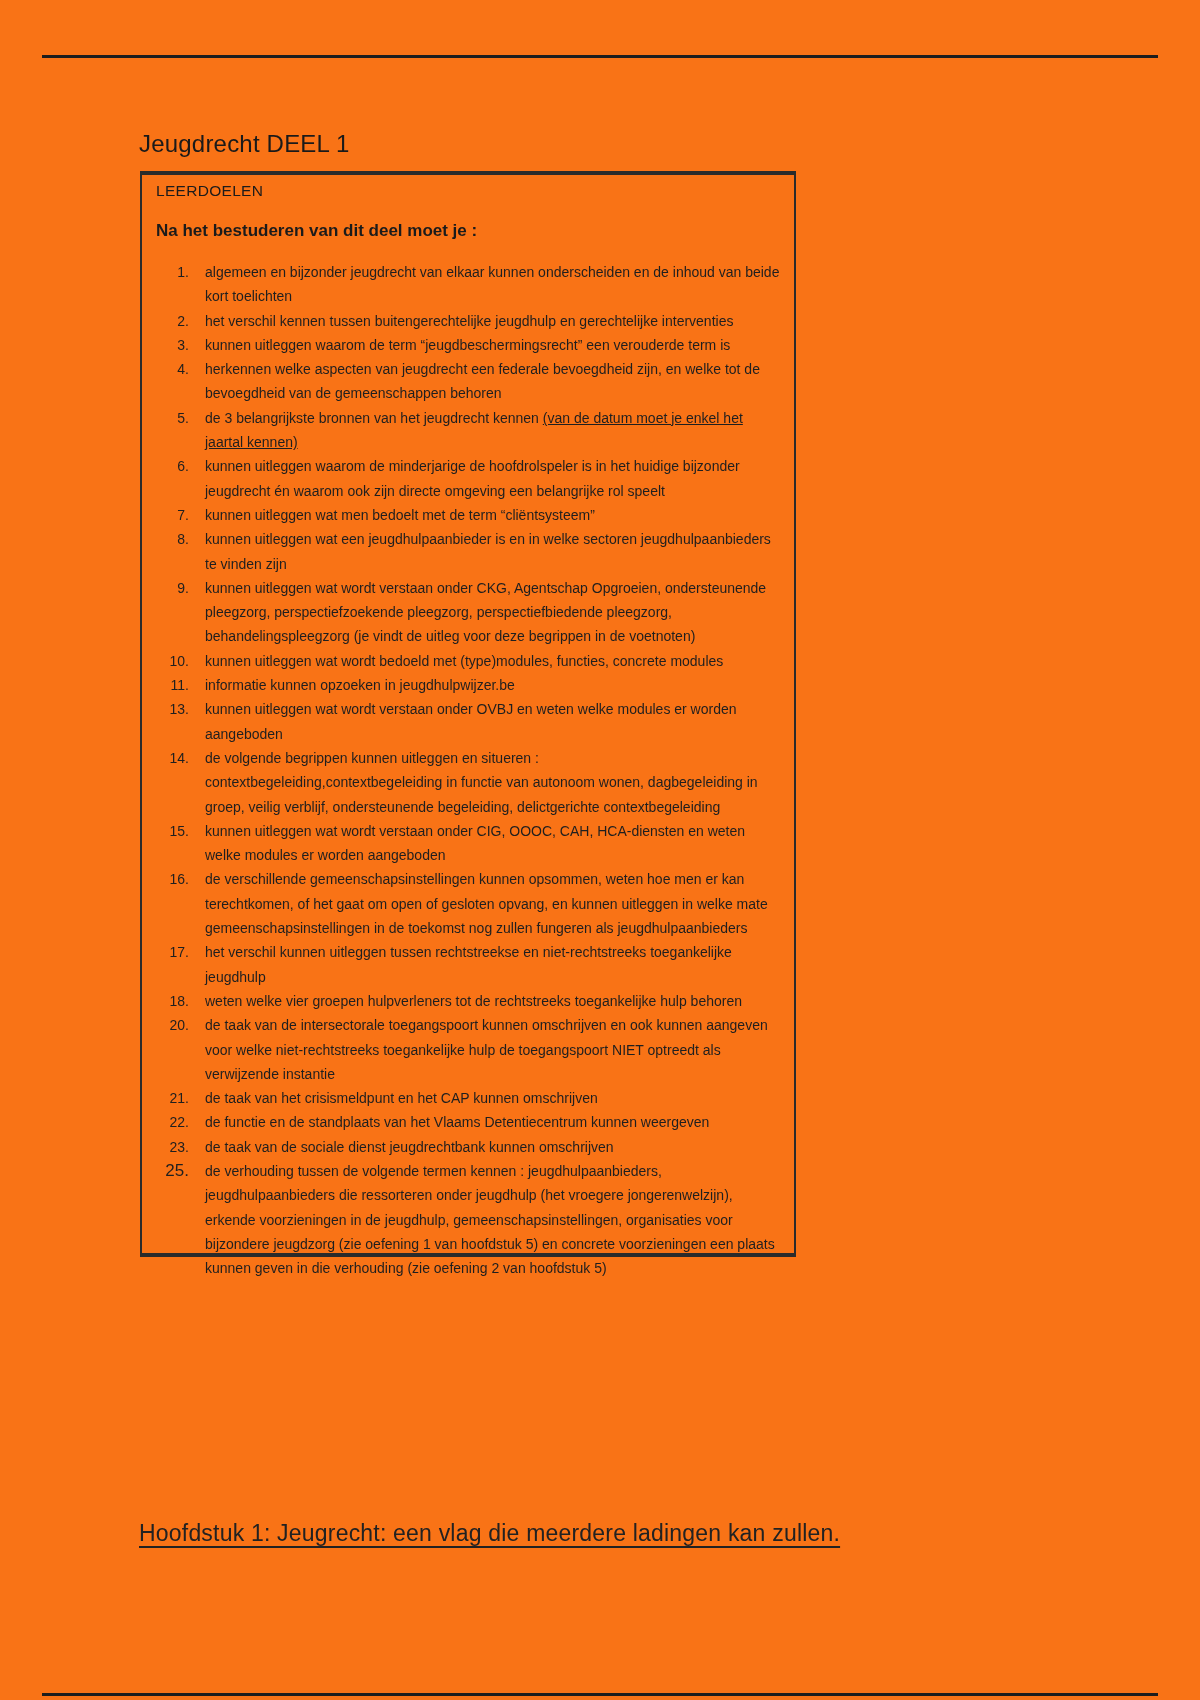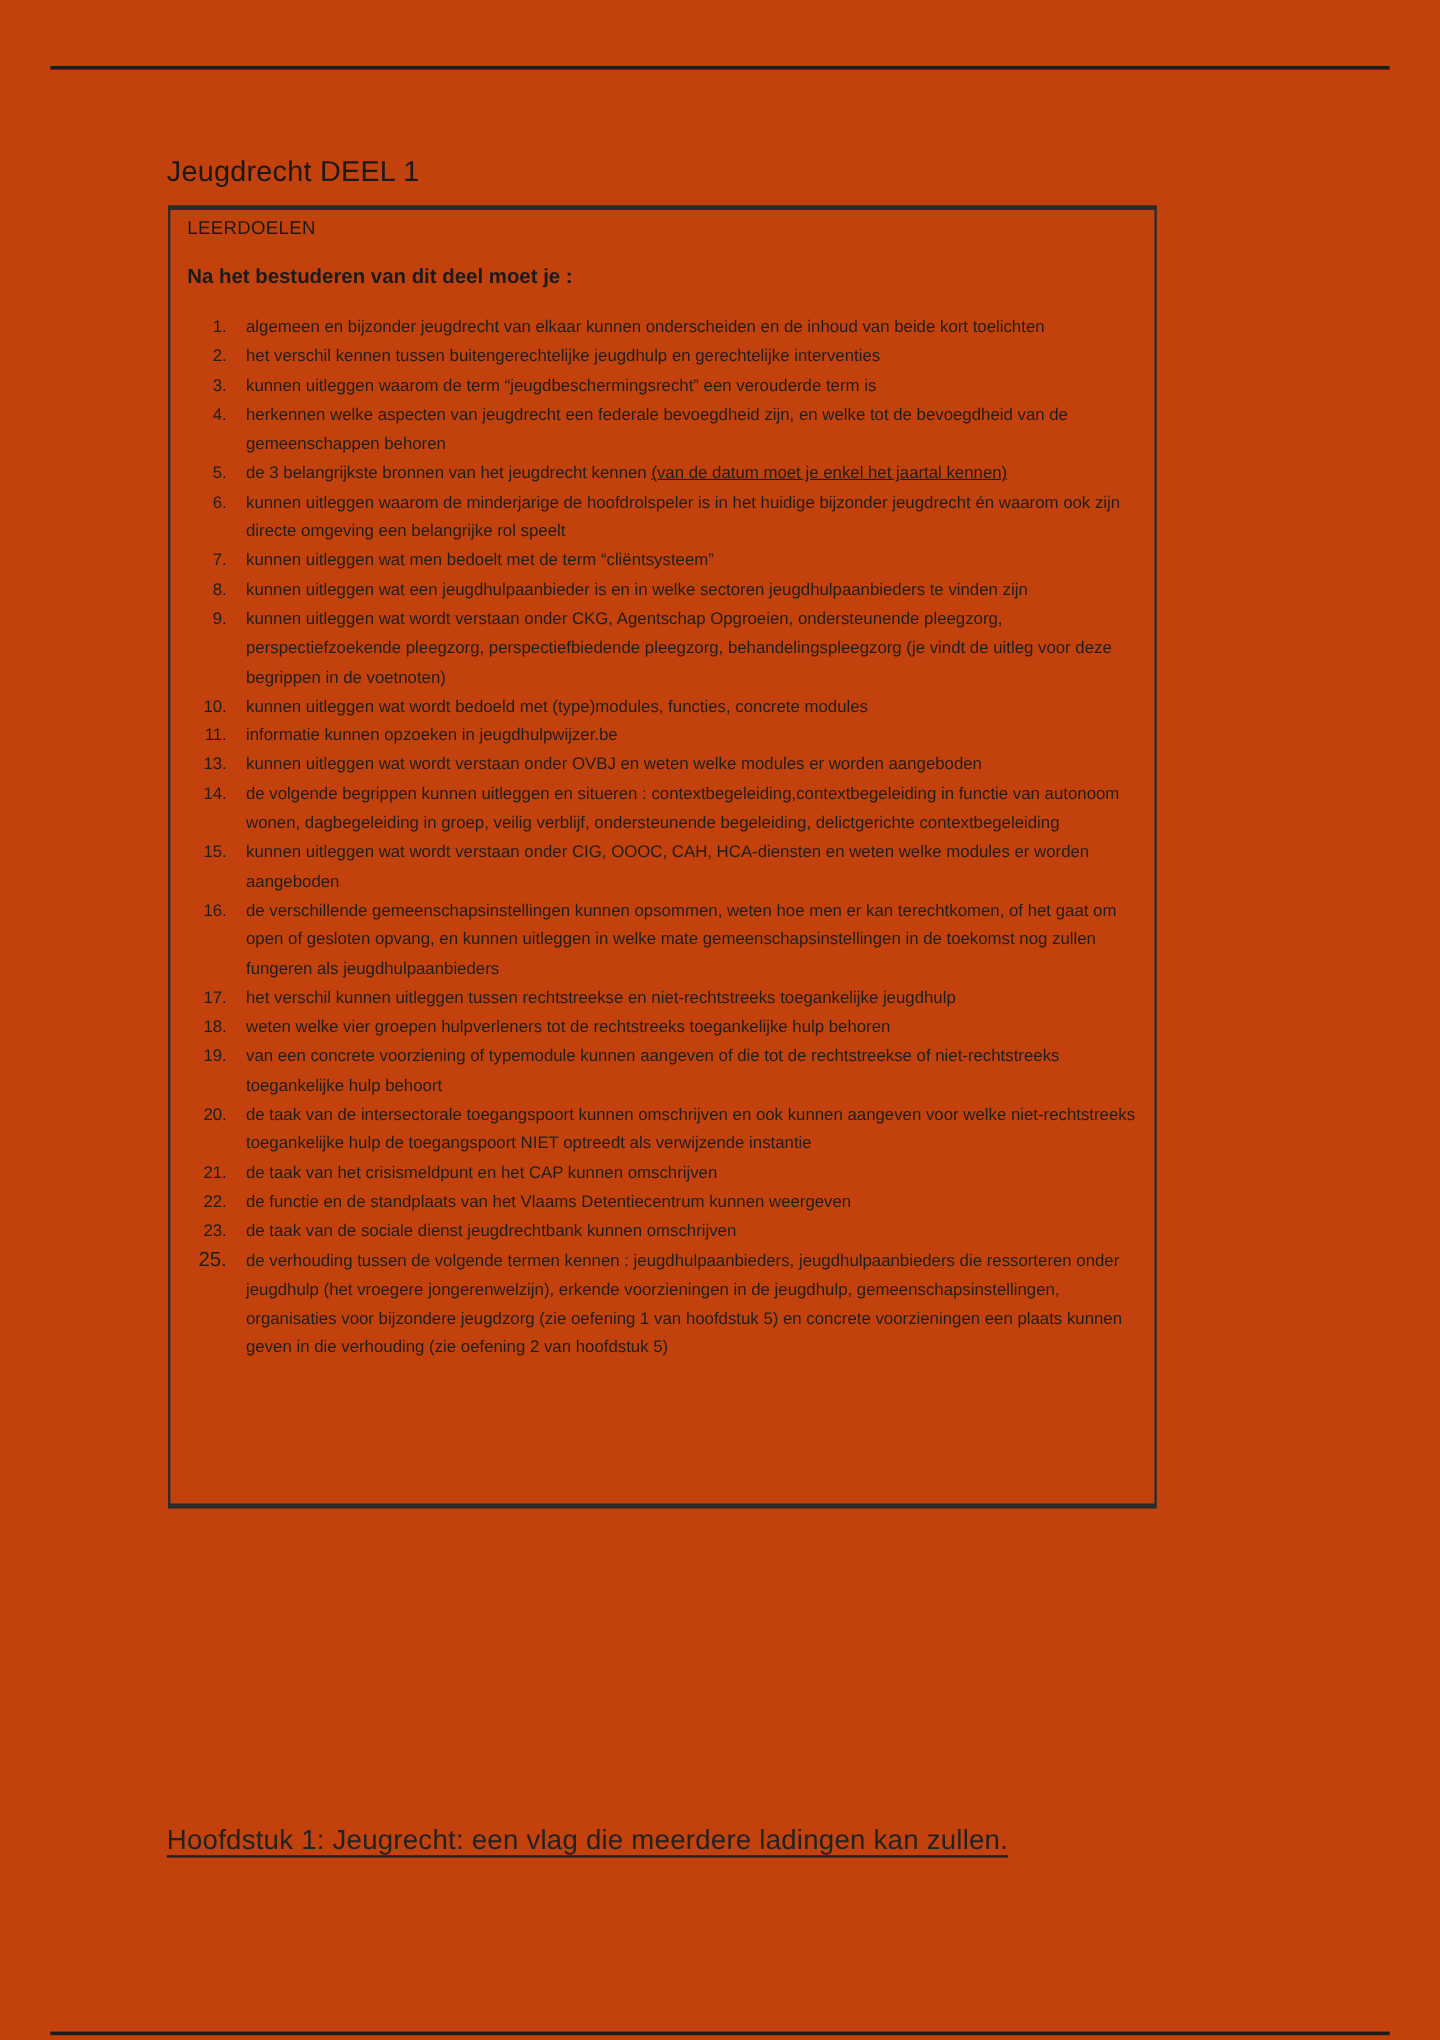--- a/index.html
+++ b/index.html
@@ -4,21 +4,21 @@
 <style>
   html, body {
     margin: 0;
     padding: 0;
     background: #ffffff;
   }
   .page {
     position: relative;
     width: 1200px;
     height: 1700px;
-    background: #c2410c;
+    background: #f97316;
     font-family: "Liberation Sans", sans-serif;
     color: #1c1c1c;
     overflow: hidden;
   }
   .rule {
     position: absolute;
     left: 42px;
     right: 42px;
     height: 3px;
     background: #1d1d1d;
@@ -34,21 +34,21 @@
     font-weight: 400;
     color: #1a1a1a;
     letter-spacing: 0.2px;
     margin: 0;
   }
 
   .leerdoelen-box {
     position: absolute;
     left: 140px;
     top: 171px;
-    width: 824px;
+    width: 656px;
     height: 1086px;
     border: 2px solid #2b2b2b;
     border-top-width: 4px;
     border-bottom-width: 4px;
     box-sizing: border-box;
     padding: 7px 14px 0 14px;
   }
   .box-header {
     margin: 0;
     font-size: 15.5px;
@@ -177,24 +177,20 @@
         </li>
         <li>
           <span class="li-num">17.</span>
           <span class="li-text">het verschil kunnen uitleggen tussen rechtstreekse en niet-rechtstreeks toegankelijke jeugdhulp</span>
         </li>
         <li>
           <span class="li-num">18.</span>
           <span class="li-text">weten welke vier groepen hulpverleners tot de rechtstreeks toegankelijke hulp behoren</span>
         </li>
         <li>
-          <span class="li-num">19.</span>
-          <span class="li-text">van een concrete voorziening of typemodule kunnen aangeven of die tot de rechtstreekse of niet-rechtstreeks toegankelijke hulp behoort</span>
-        </li>
-        <li>
           <span class="li-num">20.</span>
           <span class="li-text">de taak van de intersectorale toegangspoort kunnen omschrijven en ook kunnen aangeven voor welke niet-rechtstreeks toegankelijke hulp de toegangspoort NIET optreedt als verwijzende instantie</span>
         </li>
         <li>
           <span class="li-num">21.</span>
           <span class="li-text">de taak van het crisismeldpunt en het CAP kunnen omschrijven</span>
         </li>
         <li>
           <span class="li-num">22.</span>
           <span class="li-text">de functie en de standplaats van het Vlaams Detentiecentrum kunnen weergeven</span>

